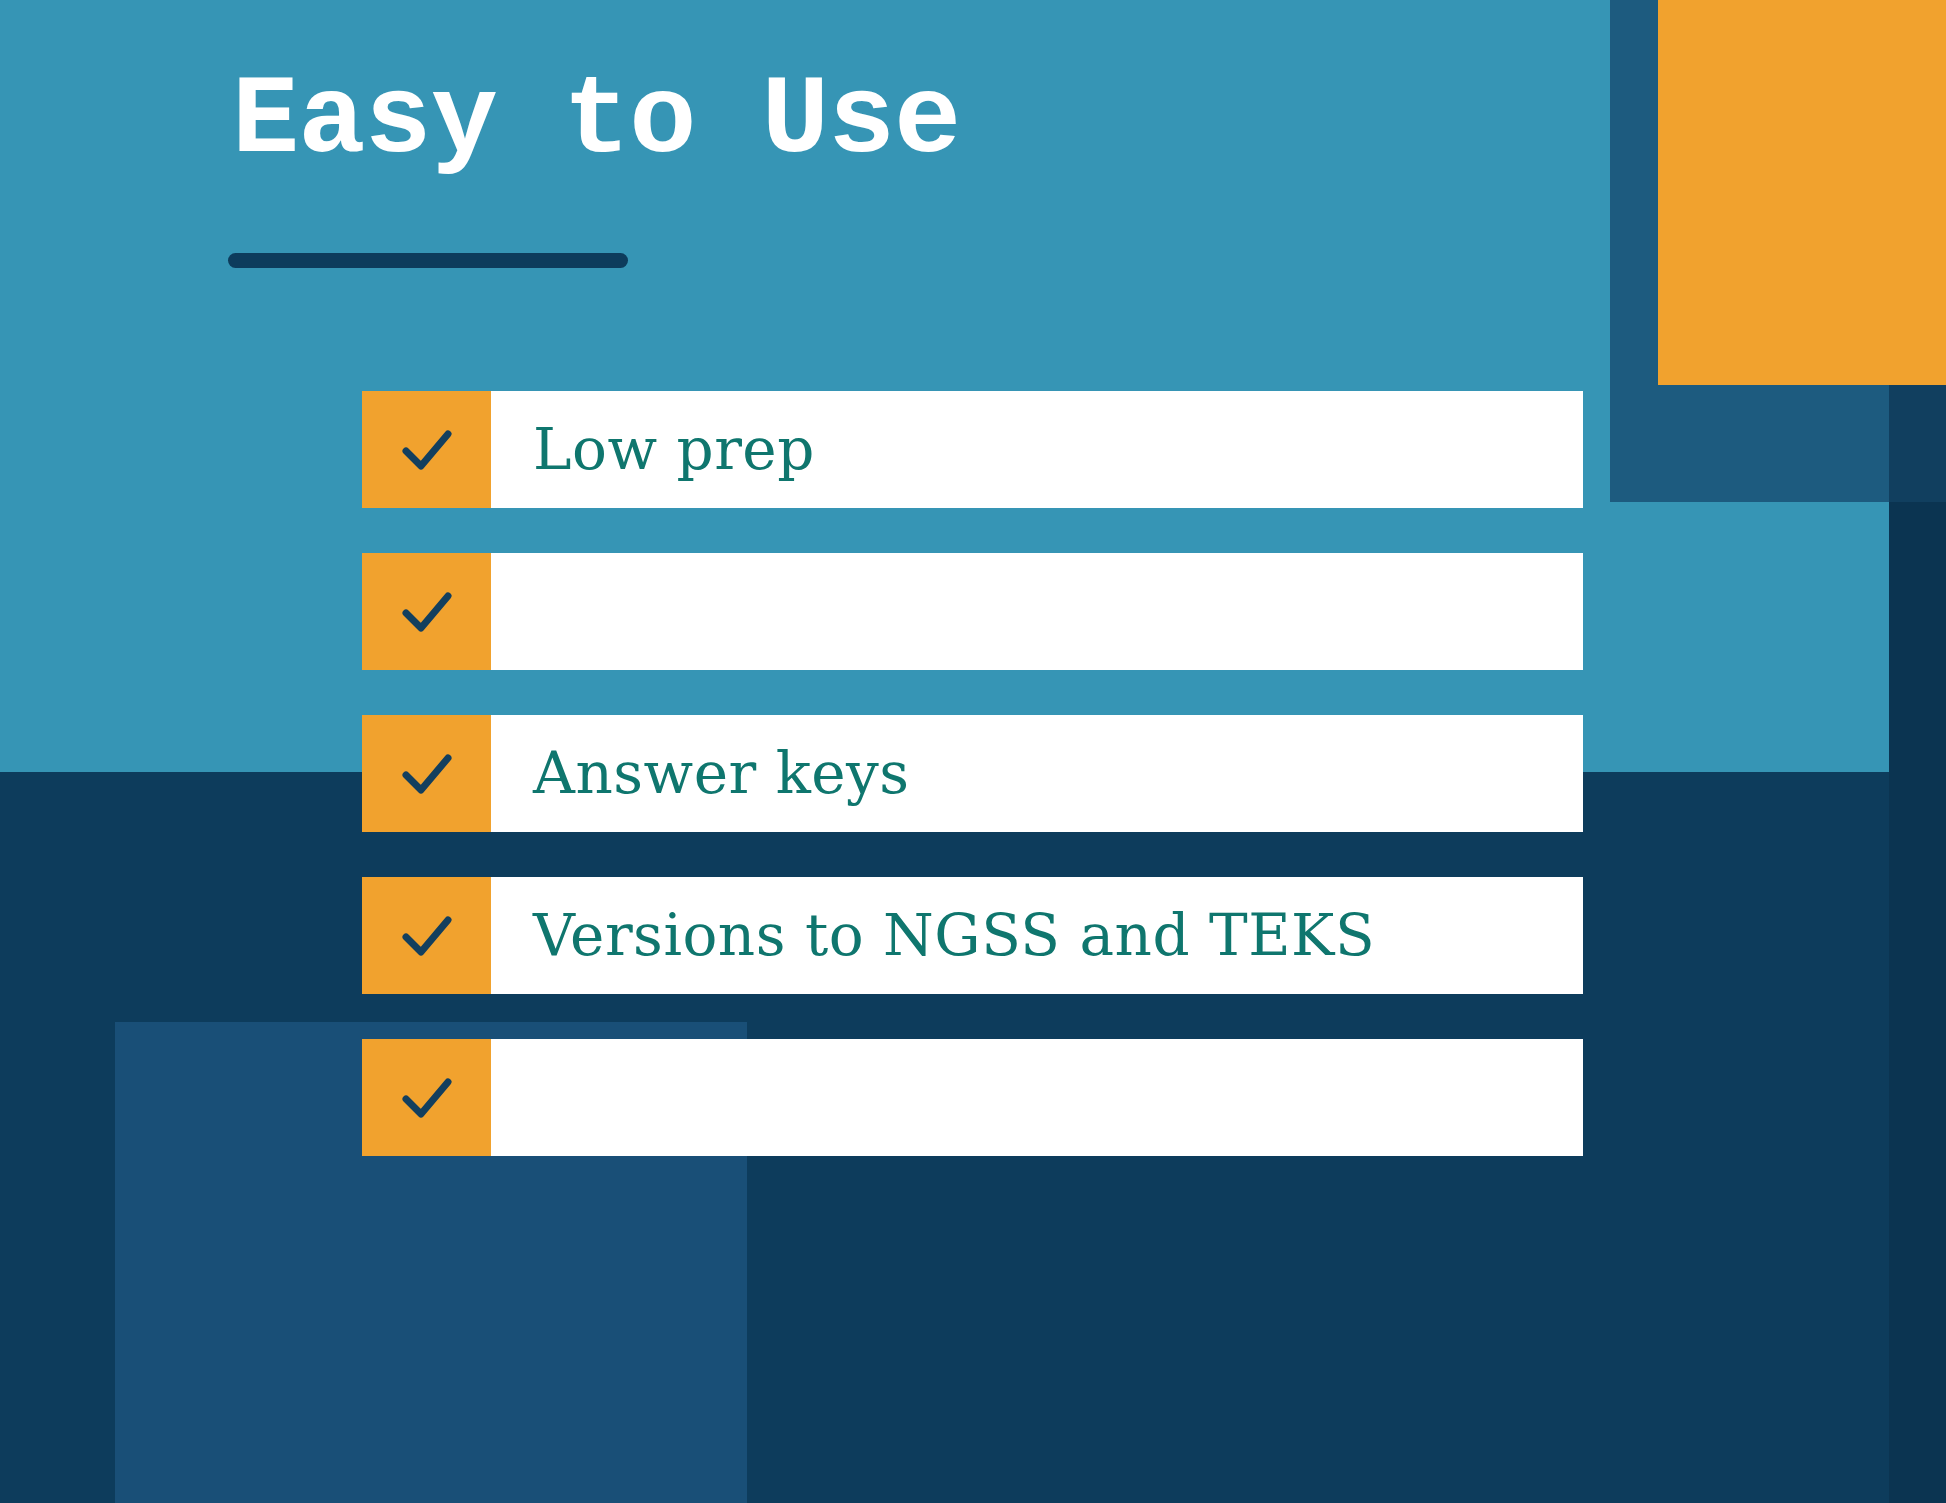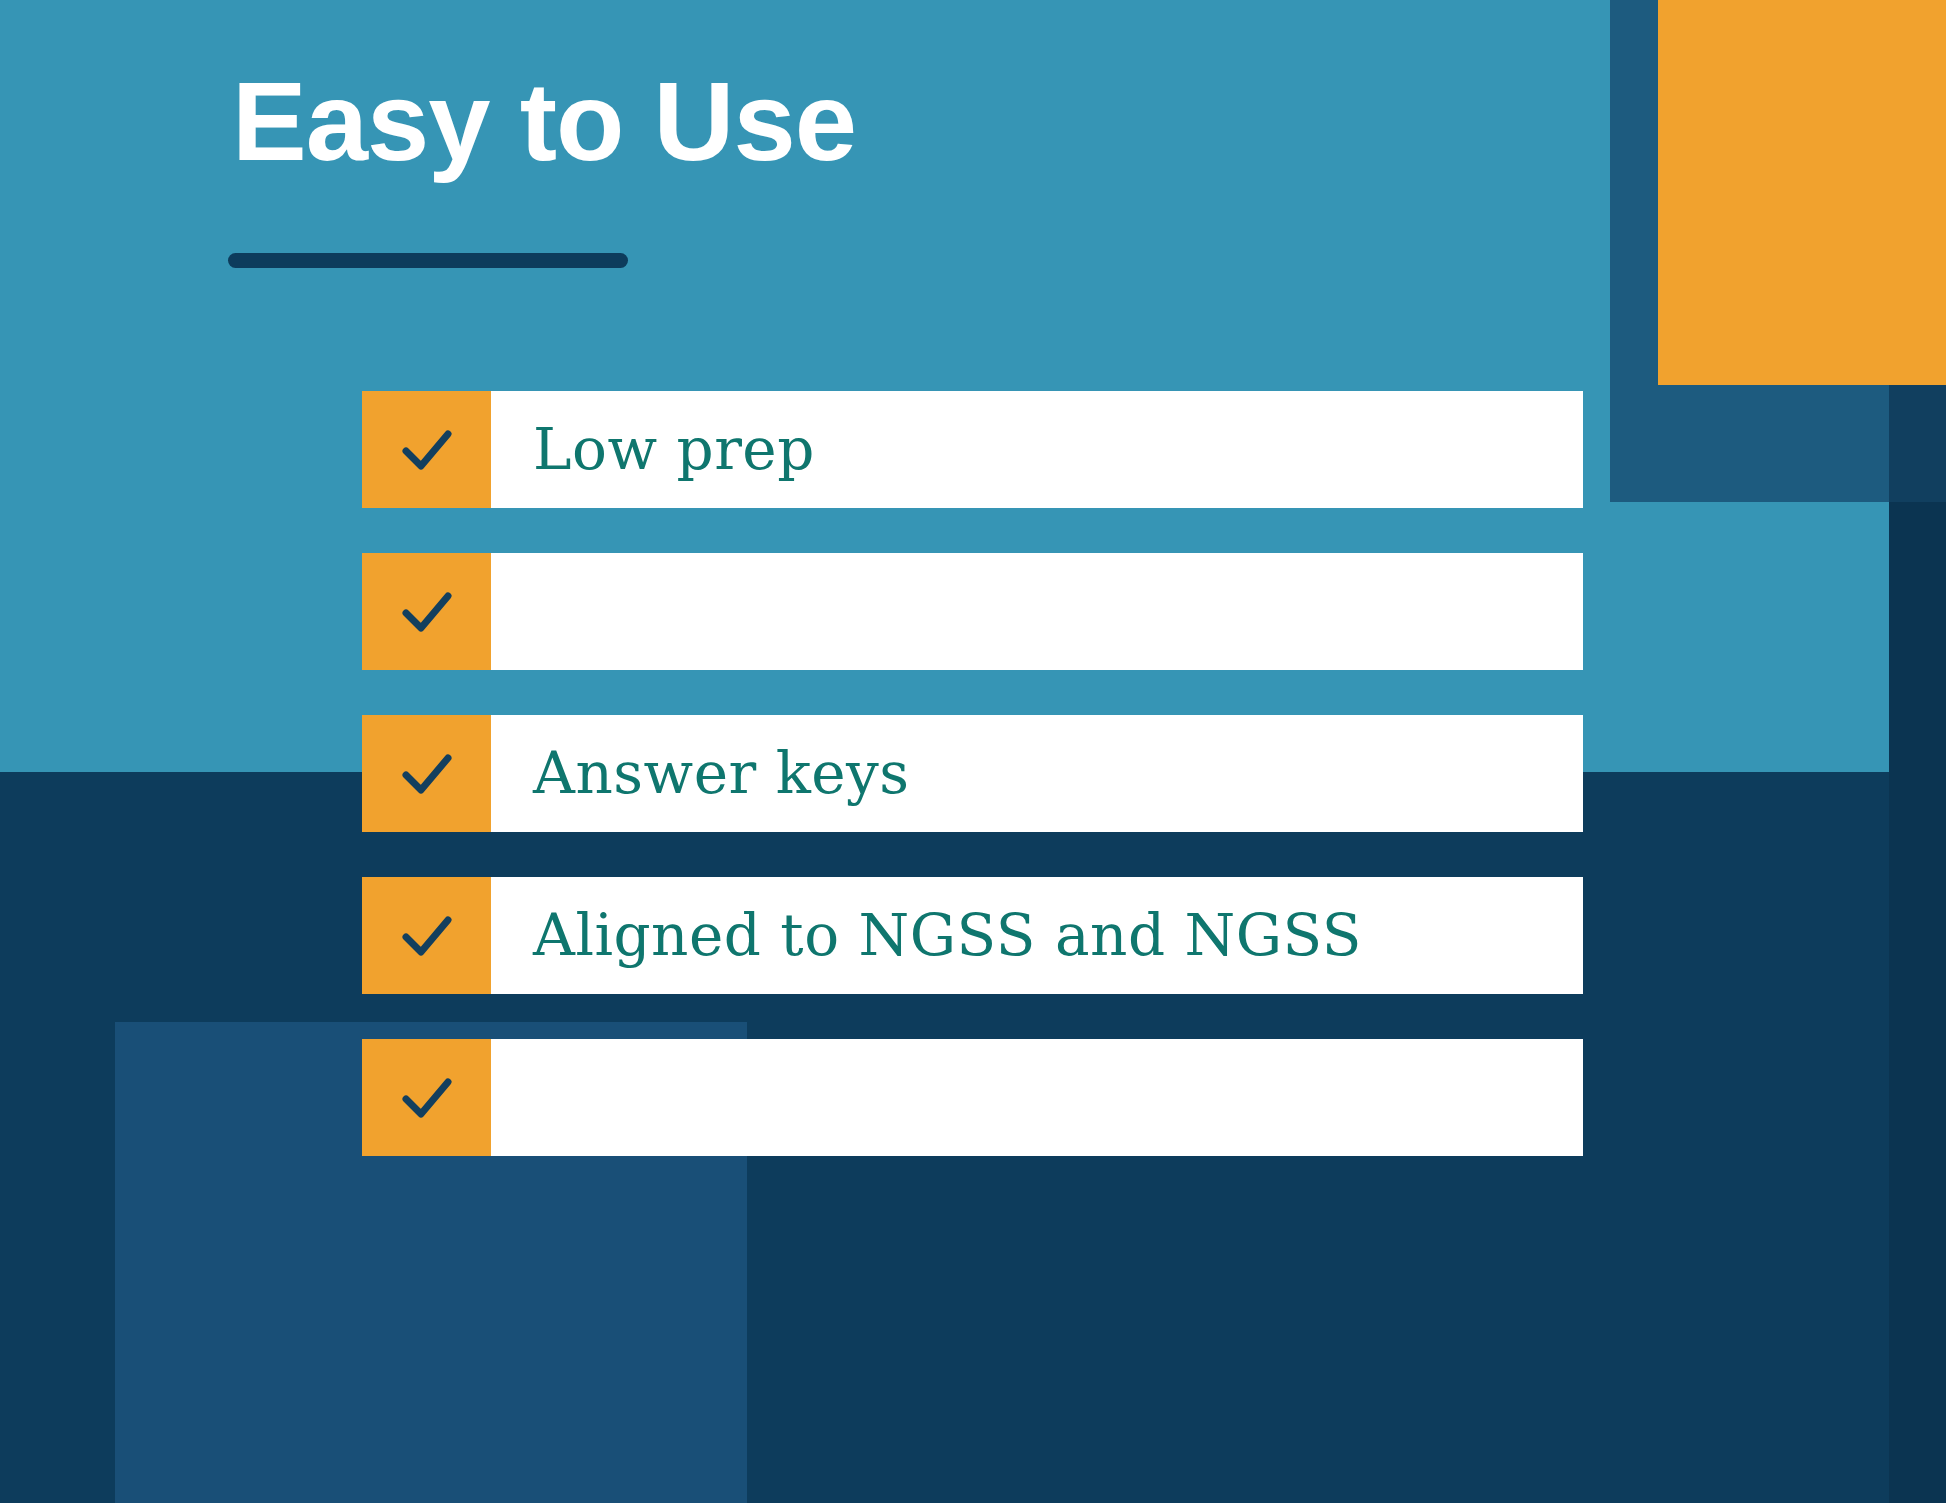--- a/index.html
+++ b/index.html
@@ -60,21 +60,21 @@
   #page-title {
     position: absolute;
     left: 232px;
     top: 58px;
     font-size: 112px;
     font-weight: 700;
     letter-spacing: -1px;
     color: #ffffff;
     line-height: 1.15;
     white-space: nowrap;
-    font-family: Liberation Sans, sans-serif;
+    font-family: Liberation Mono, monospace;
   }
   #title-rule {
     position: absolute;
     left: 228px;
     top: 253px;
     width: 400px;
     height: 15px;
     border-radius: 8px;
     background: #0d3c5c;
   }
@@ -175,21 +175,21 @@
     </div>
 
     <div class="check-row">
       <div class="check-box">
         <span class="check-glyph">
           <svg viewBox="0 0 58 58" width="58" height="58" aria-hidden="true">
             <path d="M8 30 L23 45 L50 13" fill="none" stroke="#133f5e" stroke-width="7" stroke-linecap="round" stroke-linejoin="round"></path>
           </svg>
         </span>
       </div>
-      <div class="check-label">Aligned to NGSS and NGSS</div>
+      <div class="check-label">Versions to NGSS and TEKS</div>
     </div>
 
 
     <div class="check-row">
       <div class="check-box">
         <span class="check-glyph">
           <svg viewBox="0 0 58 58" width="58" height="58" aria-hidden="true">
             <path d="M8 30 L23 45 L50 13" fill="none" stroke="#133f5e" stroke-width="7" stroke-linecap="round" stroke-linejoin="round"></path>
           </svg>
         </span>

